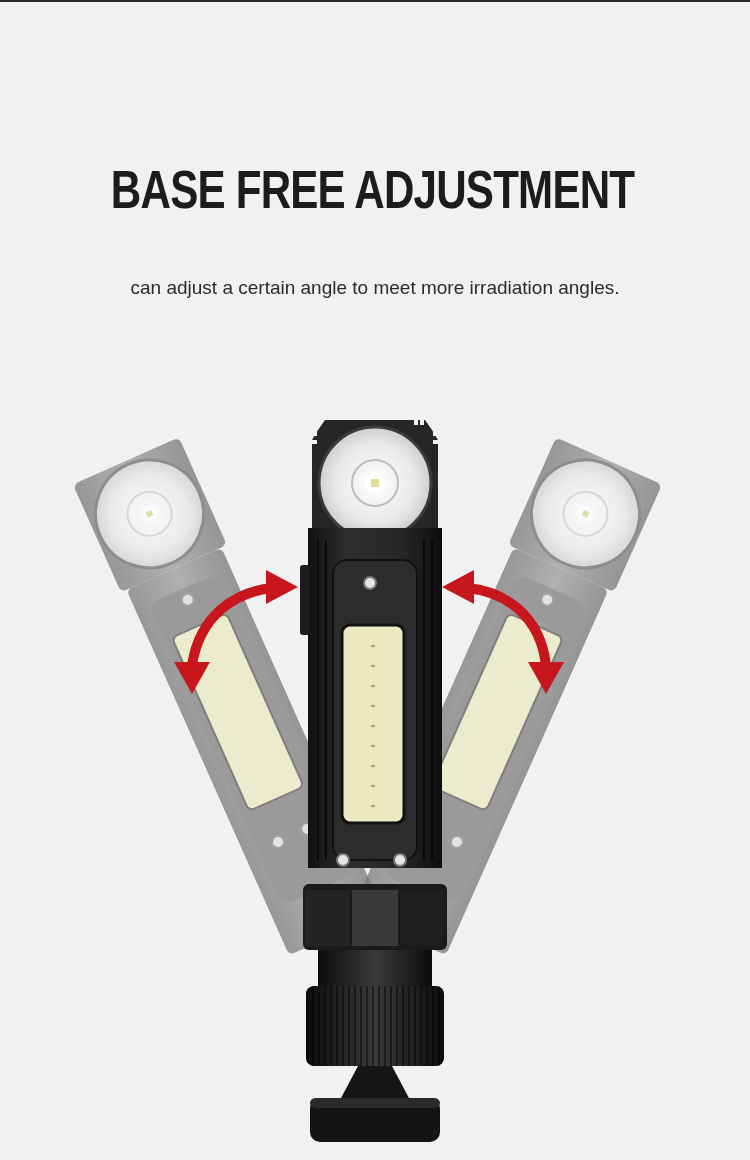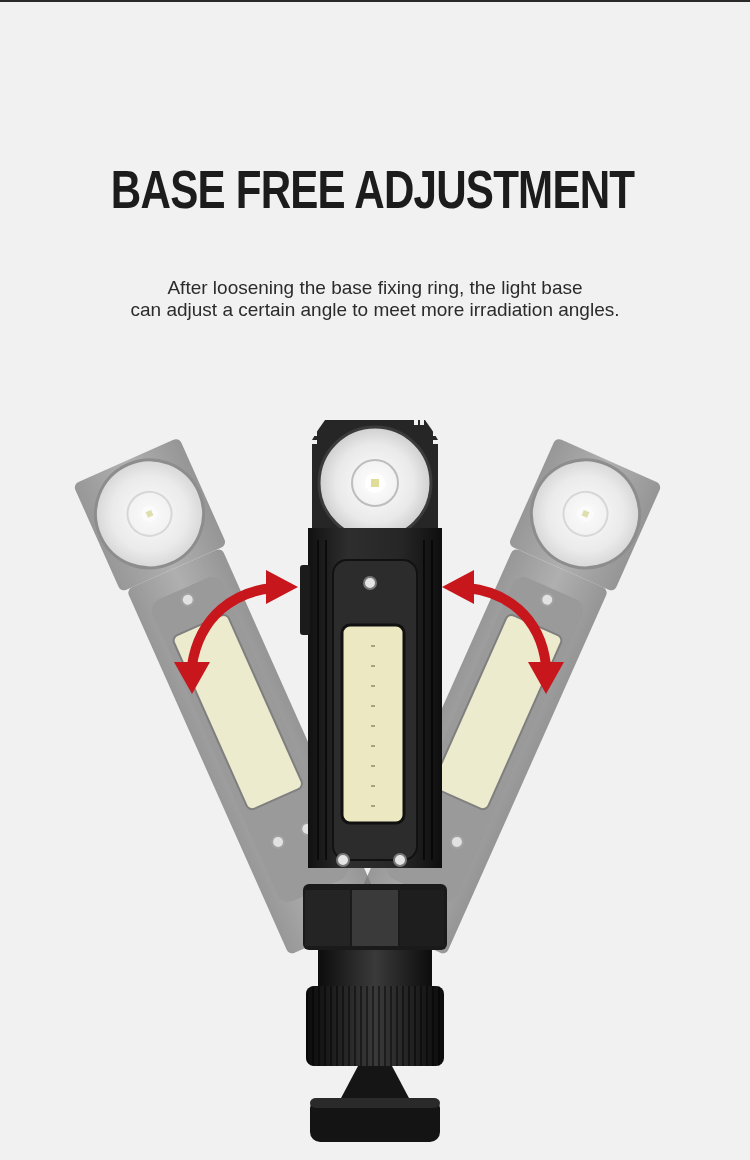--- a/index.html
+++ b/index.html
@@ -36,21 +36,20 @@
   svg { display: block; }
 </style>
 </head>
 <body>
 
 <div class="top-rule"></div>
 
 <div class="title">BASE FREE ADJUSTMENT</div>
 
 <div class="subtitle">
-  <div>After loosening the base fixing ring, the light base</div>
   <div>can adjust a certain angle to meet more irradiation angles.</div>
 </div>
 
 <div class="product">
   <svg width="750" height="760" viewBox="0 400 750 760" xmlns="http://www.w3.org/2000/svg">
     <defs>
       <radialGradient id="lensG" cx="50%" cy="50%" r="50%">
         <stop offset="0%" stop-color="#ffffff"></stop>
         <stop offset="70%" stop-color="#e9e9e9"></stop>
         <stop offset="100%" stop-color="#cfcfcf"></stop>

